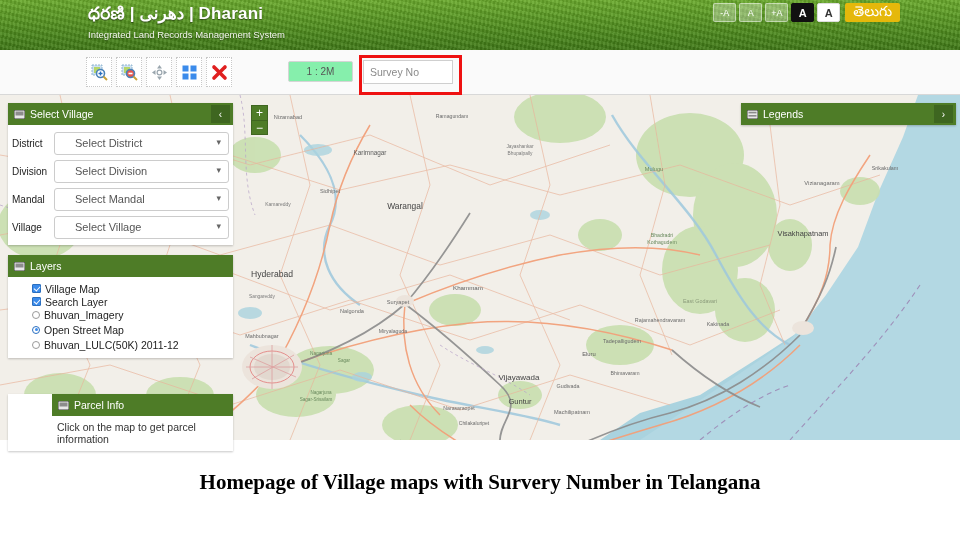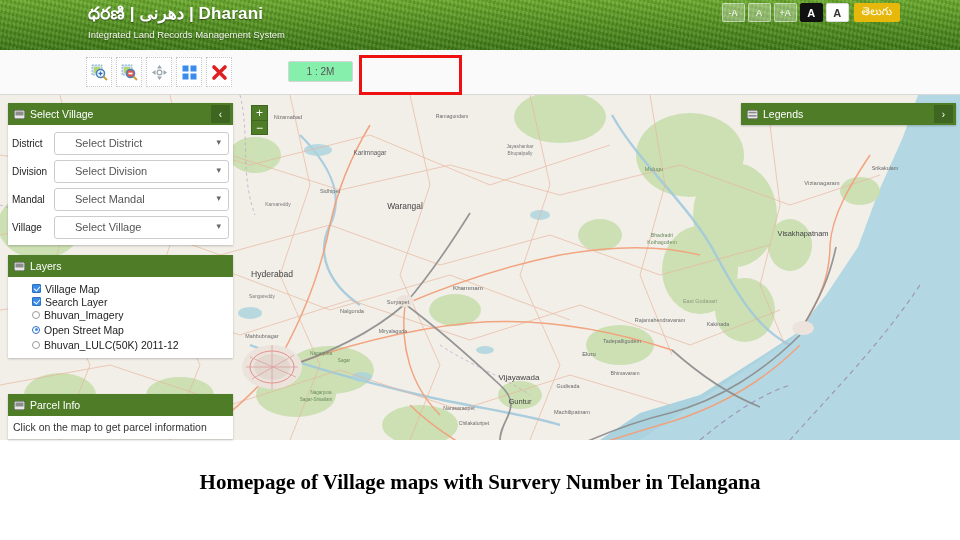--- a/index.html
+++ b/index.html
@@ -32,21 +32,21 @@
   .access-bar { position:absolute; right:60px; top:3px; display:flex; gap:3px; align-items:center; }
   .acc-btn {
     width:23px; height:19px; display:flex; align-items:center; justify-content:center;
     font-size:9px; color:#fff; background:rgba(255,255,255,.30);
     border:1px solid rgba(255,255,255,.45); border-radius:2px;
   }
   .acc-btn.black { background:#111; border-color:#111; color:#fff; font-weight:bold; font-size:11px; }
   .acc-btn.white { background:#fff; border-color:#ddd; color:#333; font-weight:bold; font-size:11px; }
   .lang-btn {
     height:19px; padding:0 8px; display:flex; align-items:center; justify-content:center;
-    background:#e5b80b; color:#fff; font-size:11px; border-radius:2px; margin-left:2px;
+    background:#e5b80b; color:#fff; font-size:14px; border-radius:2px; margin-left:2px;
   }
 
   
   .toolbar {
     position:absolute; left:0; top:50px; width:960px; height:45px;
     background:#fafafa; border-bottom:1px solid #d8d8d8;
   }
   .tools { position:absolute; left:86px; top:7px; display:flex; gap:4px; }
   .tool {
     width:26px; height:30px; border:1px dotted #c8c8c8; background:#fff;
@@ -128,21 +128,21 @@
   .rb {
     width:8px; height:8px; border:1px solid #9a9a9a; border-radius:50%;
     background:#fff; position:relative;
   }
   .rb.on { border-color:#2a6fc0; }
   .rb.on::after {
     content:""; position:absolute; left:1.5px; top:1.5px; width:3px; height:3px;
     background:#3b8beb; border-radius:50%;
   }
 
-  #parcel-info { left:8px; top:394px; width:225px; }
+  #parcel-info { left:8px; top:394px; width:225px;padding-left:44px; }
   .pi-body { padding:5px 5px 6px 5px; font-size:10.5px; color:#333; }
 
   #legends { right:4px; top:103px; width:215px; }
 
   
   .caption {
     position:absolute; left:0; top:470px; width:960px; text-align:center;
     font-family:"Liberation Serif", serif; font-size:21px; font-weight:bold; color:#000;
   }
 </style>
@@ -211,20 +211,23 @@
           <g stroke="#e02020" stroke-width="3.6" stroke-linecap="round">
             <line x1="3" y1="3" x2="14" y2="14"></line>
             <line x1="14" y1="3" x2="3" y2="14"></line>
           </g>
         </svg>
       </div>
     </div>
 
     <div class="scale-box">1 : 2M</div>
 
+    <div class="survey-wrap">
+      <input class="survey-input" placeholder="Survey No" style="">
+    </div>
 
     <div class="search-ico">
       <svg width="20" height="20" viewBox="0 0 20 20">
         <circle cx="8" cy="8" r="5.6" fill="none" stroke="#1f9b1f" stroke-width="2"></circle>
         <line x1="12.2" y1="12.2" x2="18" y2="18" stroke="#1f9b1f" stroke-width="2.4" stroke-linecap="round"></line>
       </svg>
     </div>
     <div class="home-ico">
       <svg width="22" height="21" viewBox="0 0 22 21">
         <polygon points="11,1 21,10 17.5,10 17.5,19 4.5,19 4.5,10 1,10" fill="#3d8b24"></polygon>

